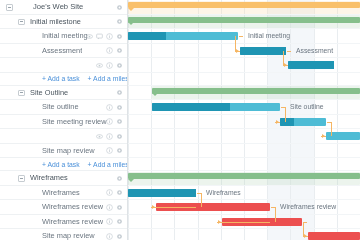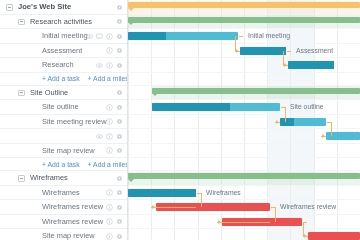--- a/index.html
+++ b/index.html
@@ -17,21 +17,21 @@
     overflow:hidden;
   }
   .row{
     position:absolute;left:0;right:0;height:14.5px;
     box-sizing:border-box;border-bottom:1px solid #eef1f3;
     display:flex;align-items:center;
   }
   .row .txt{white-space:nowrap;overflow:hidden;text-overflow:clip;}
 
   
-  .lv0 .txt{padding-left:18px;font-size:7.6px;color:#4a555e;font-weight:bold;}
+  .lv0 .txt{padding-left:33px;font-size:7.6px;color:#4a555e;}
   .lv1 .txt{padding-left:30px;font-size:7.4px;color:#4a555e;}
   .lv2 .txt{padding-left:42px;font-size:7.4px;color:#6b7680;}
 
   
   .toggle{
     position:absolute;width:6.5px;height:6.5px;box-sizing:border-box;
     border:1px solid #c6ccd1;border-radius:1px;background:#fff;
     display:flex;align-items:center;justify-content:center;
   }
   .toggle i{display:block;width:3.5px;height:1px;background:#9aa4ac;}
@@ -104,21 +104,21 @@
               </g>
               <circle cx="8" cy="8" r="2.1" fill="#ffffff"></circle>
             </svg>
           </span>
         </span>
       </div>
       <div class="row lv1" style="top: 14.5px;">
         <span class="toggle tg1" style="top: 4px;">
           <i></i>
         </span>
-        <span class="txt">Research activities</span>
+        <span class="txt">Initial milestone</span>
         <span class="icons">
           <span class="ic">
             <svg viewBox="0 0 16 16">
               <g fill="#b9c2c9">
                 <circle cx="8" cy="8" r="5.4"></circle>
               </g>
               <circle cx="8" cy="8" r="2.1" fill="#ffffff"></circle>
             </svg>
           </span>
         </span>
@@ -169,21 +169,20 @@
             <svg viewBox="0 0 16 16">
               <g fill="#b9c2c9">
                 <circle cx="8" cy="8" r="5.4"></circle>
               </g>
               <circle cx="8" cy="8" r="2.1" fill="#ffffff"></circle>
             </svg>
           </span>
         </span>
       </div>
       <div class="row lv2" style="top: 58px;">
-        <span class="txt">Research</span>
         <span class="icons">
           <span class="ic">
             <svg viewBox="0 0 16 16">
               <ellipse cx="8" cy="8" rx="7" ry="4.2" fill="none" stroke="#b9c2c9" stroke-width="1.6"></ellipse>
               <circle cx="8" cy="8" r="2" fill="#b9c2c9"></circle>
             </svg>
           </span>
           <span class="ic">
             <svg viewBox="0 0 16 16">
               <circle cx="8" cy="8" r="6.6" fill="none" stroke="#b9c2c9" stroke-width="1.5"></circle>

